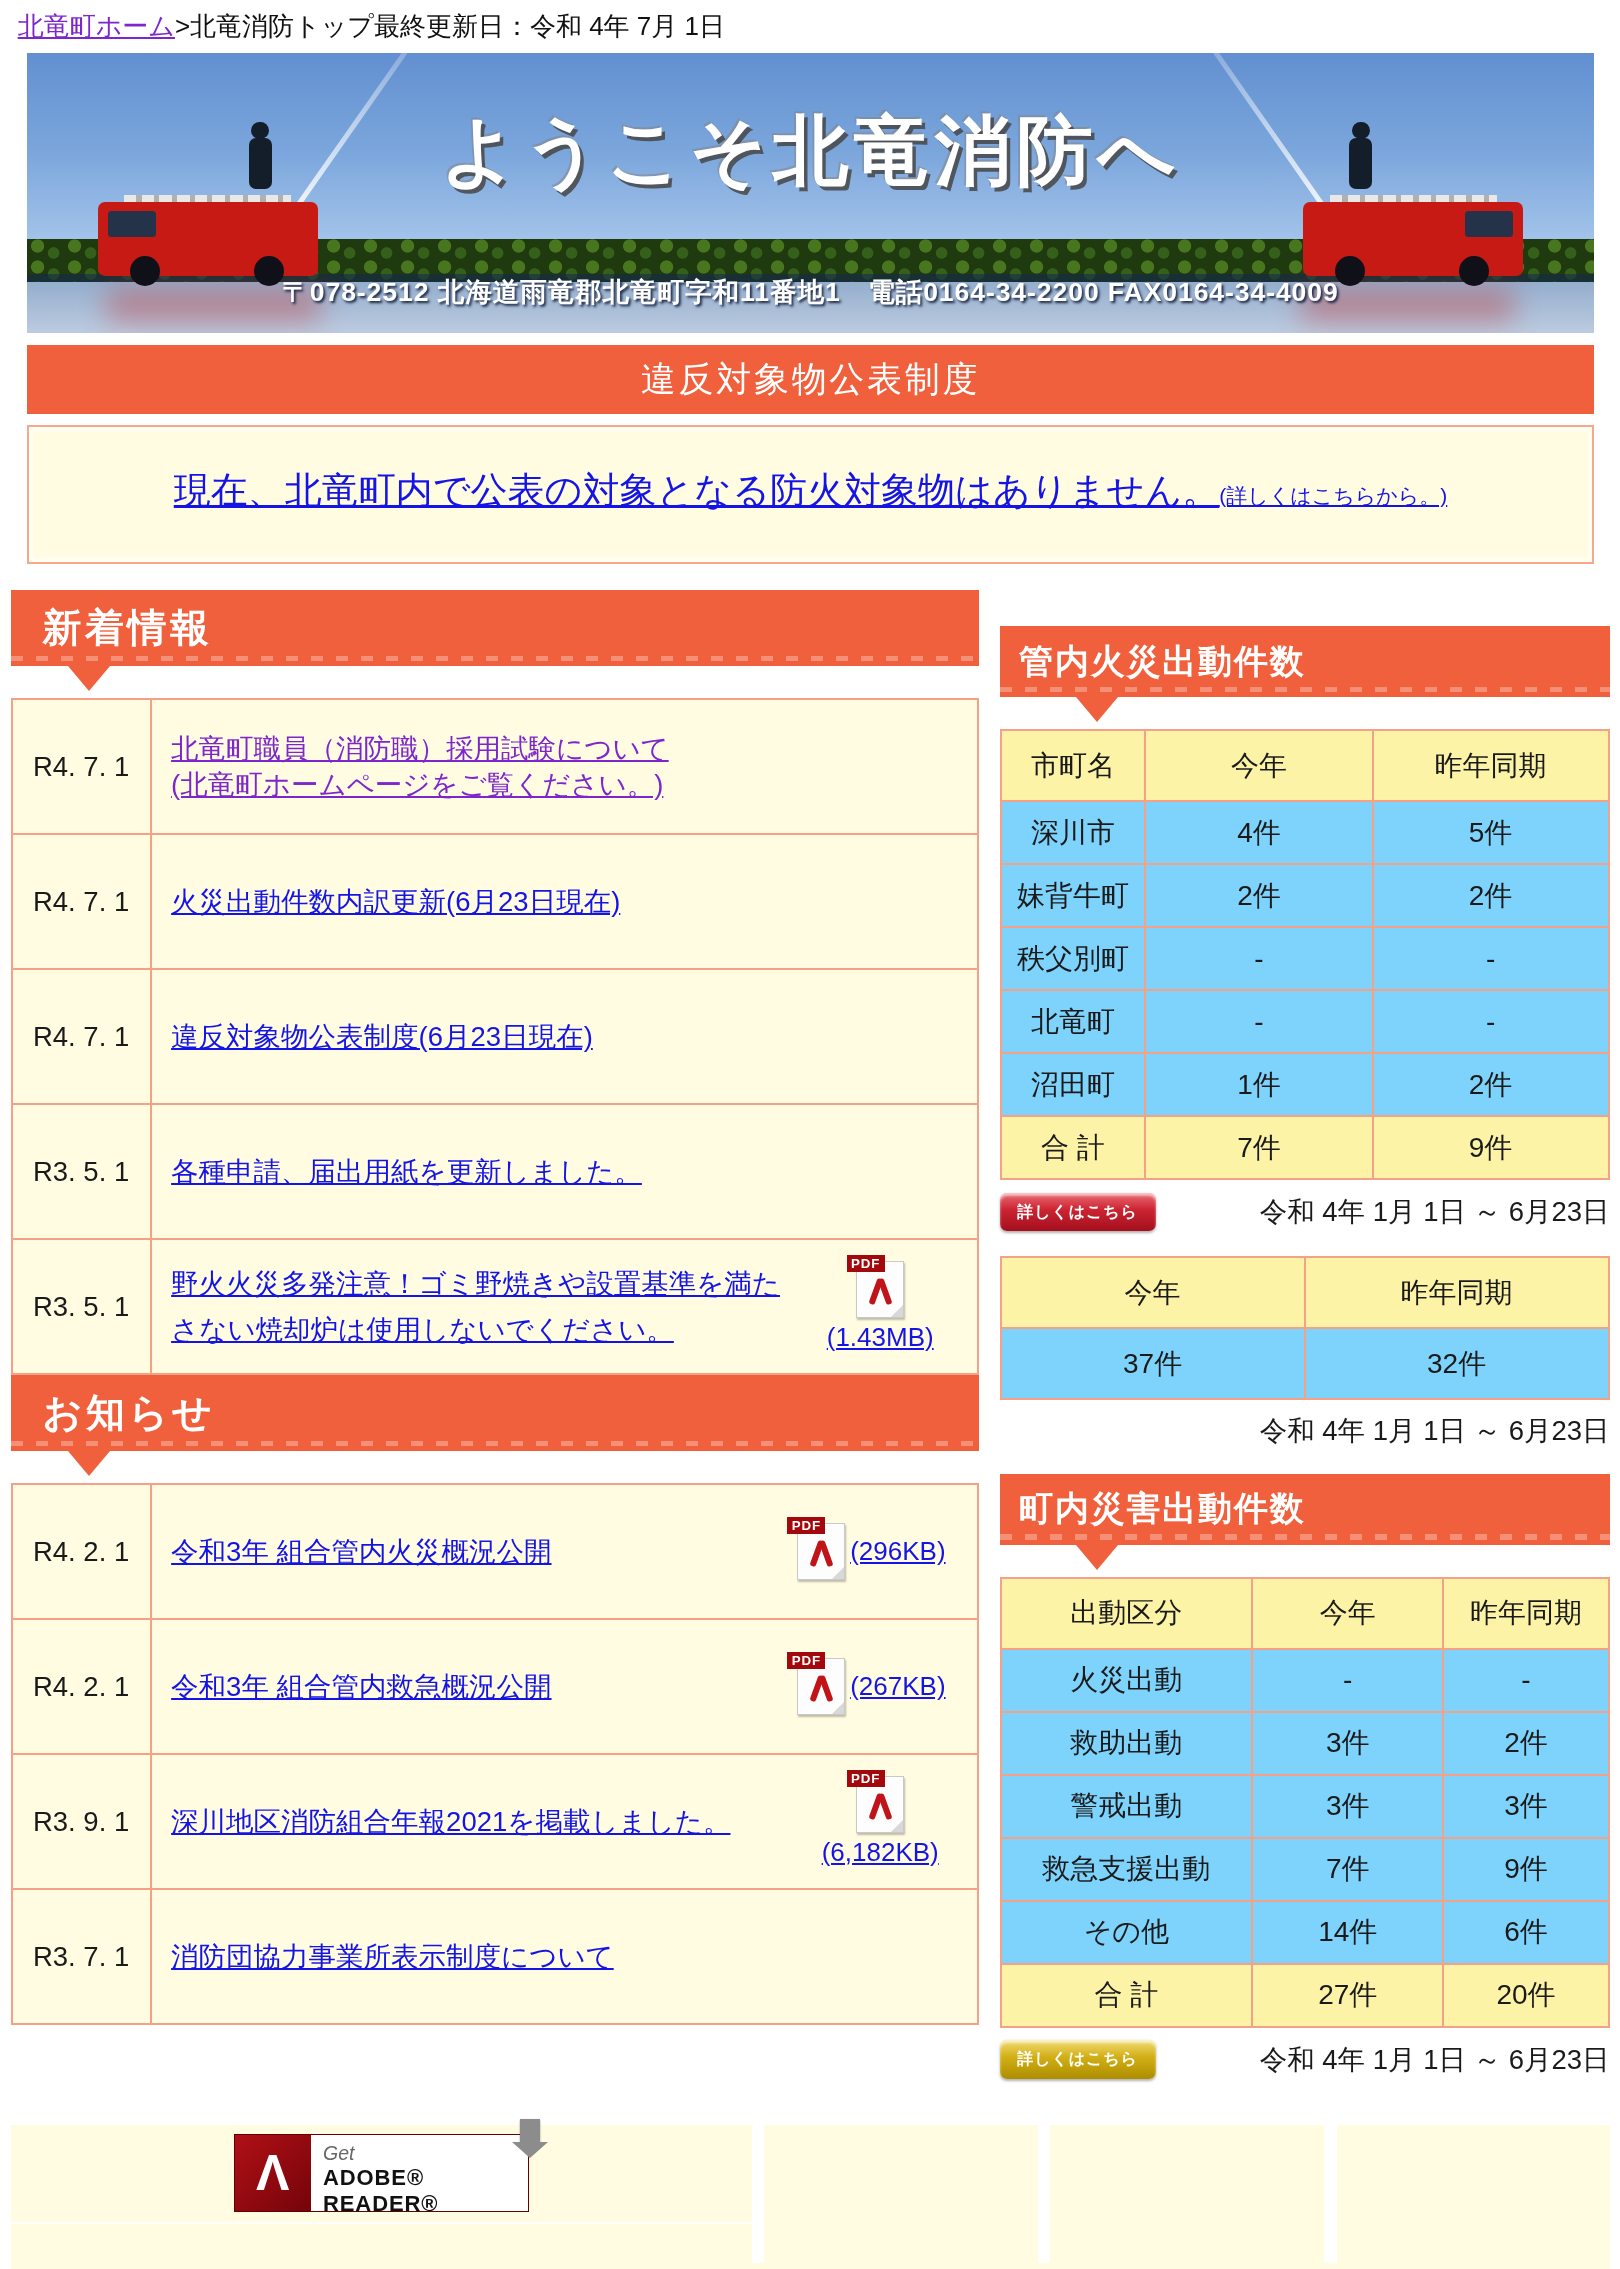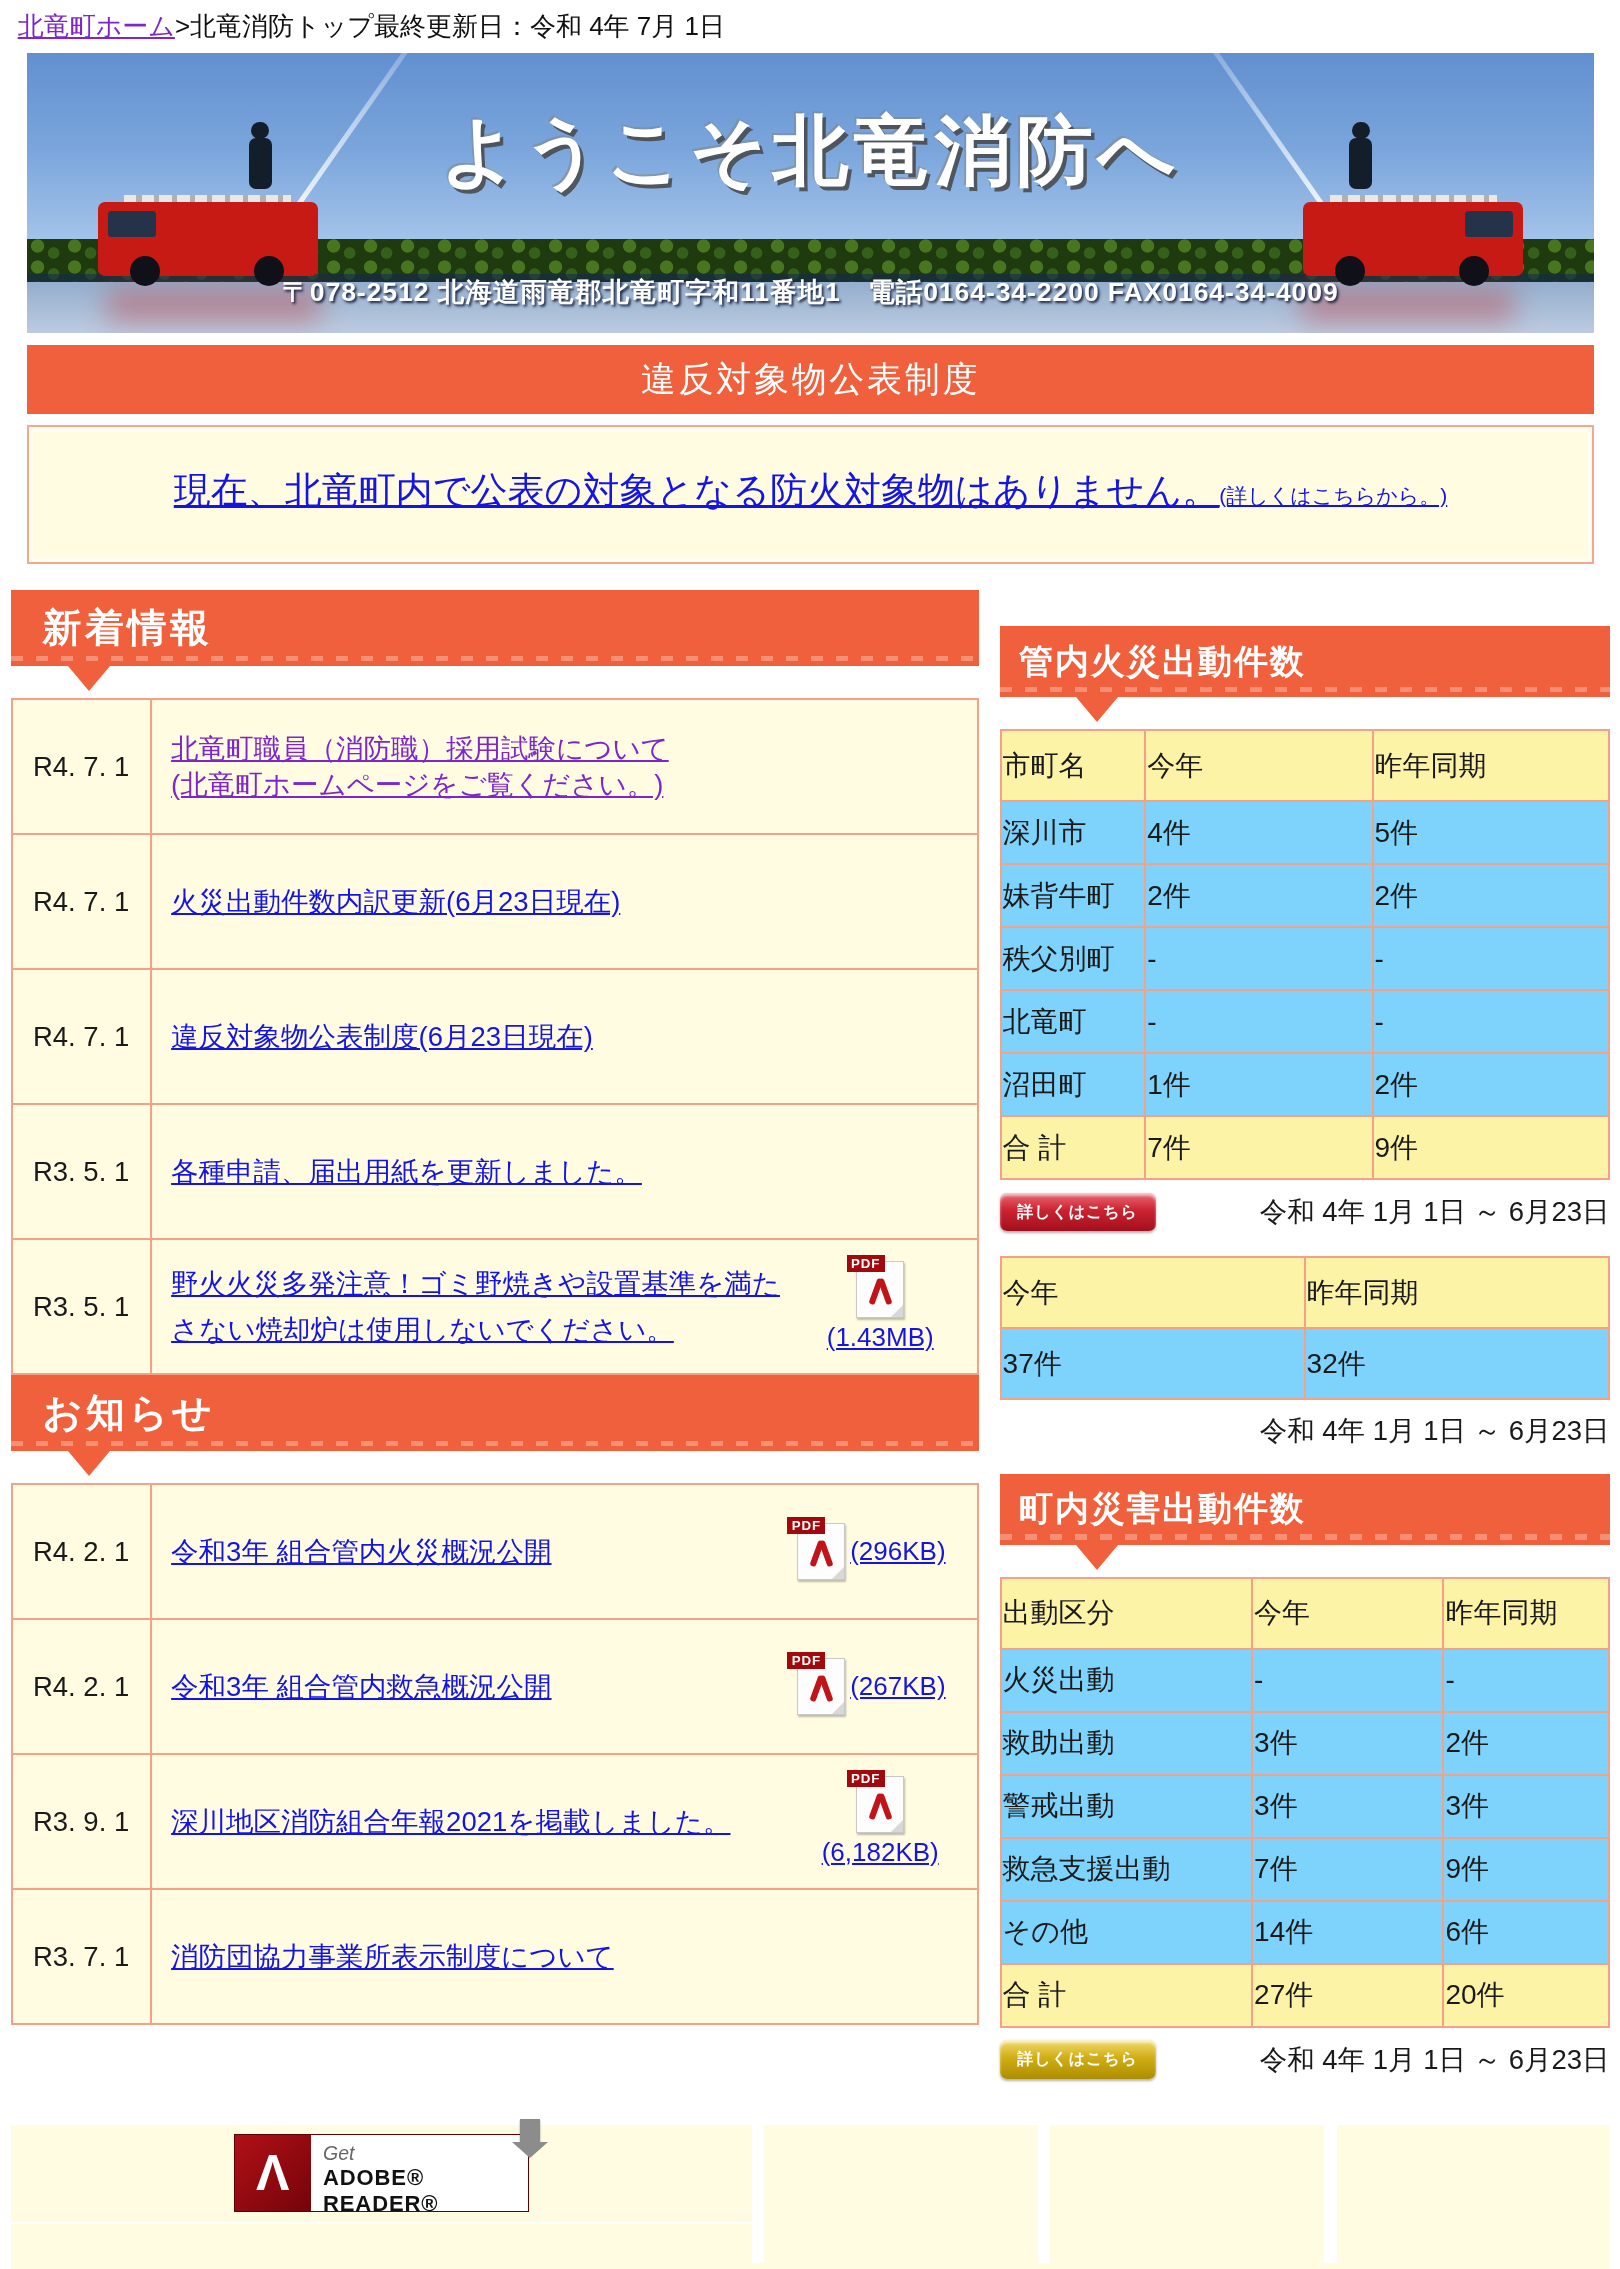--- a/index.html
+++ b/index.html
@@ -75,21 +75,21 @@
   .pdf{position:relative;width:46px;height:55px;background:#fdfdfd;border:1.8px solid #c9c9c9;
        box-shadow:0.9px 1.8px 1.8px rgba(0,0,0,.25);flex:none;}
   .pdf .tag{position:absolute;top:-7px;left:-10.6px;background:#a3080c;color:#fff;font-size:13.3px;
        font-weight:bold;padding:0.9px 4.4px;letter-spacing:0.9px;}
   .pdf .a1,.pdf .a2{position:absolute;width:6.2px;height:26.6px;background:#c01418;border-radius:2.7px;}
   .pdf .a1{left:16px;top:16px;transform:rotate(20deg);}
   .pdf .a2{left:25px;top:16px;transform:rotate(-20deg);}
   .pdf .fold{position:absolute;right:0;bottom:0;width:0;height:0;
        border-left:12.4px solid transparent;border-bottom:12.4px solid #d8d8d8;}
   
-  table.stats{width:100%;border-collapse:collapse;text-align:left;}
+  table.stats{width:100%;border-collapse:collapse;text-align:center;}
   table.stats td{border:2.7px solid #f4a188;background:#7dd3fc;font-size:28px;height:59px;}
   table.stats tr.hd td{background:#fcf3a6;height:67px;}
   table.stats tr.total td{background:#fcf3a6;}
   .fs-c1{width:144px;} .fs-c2{width:229px;} .fs-c3{width:238px;}
   .ds-c1{width:254px;} .ds-c2{width:192px;} .ds-c3{width:165px;}
   .fz-sm{font-size:23px;} .fz-d3{font-size:24px;}
   .am-c{width:305px;}
   .period-row{display:flex;align-items:center;justify-content:space-between;
        margin:12.4px 0 25px 0;font-size:27.5px;}
   .period-row.only-date{justify-content:flex-end;}

